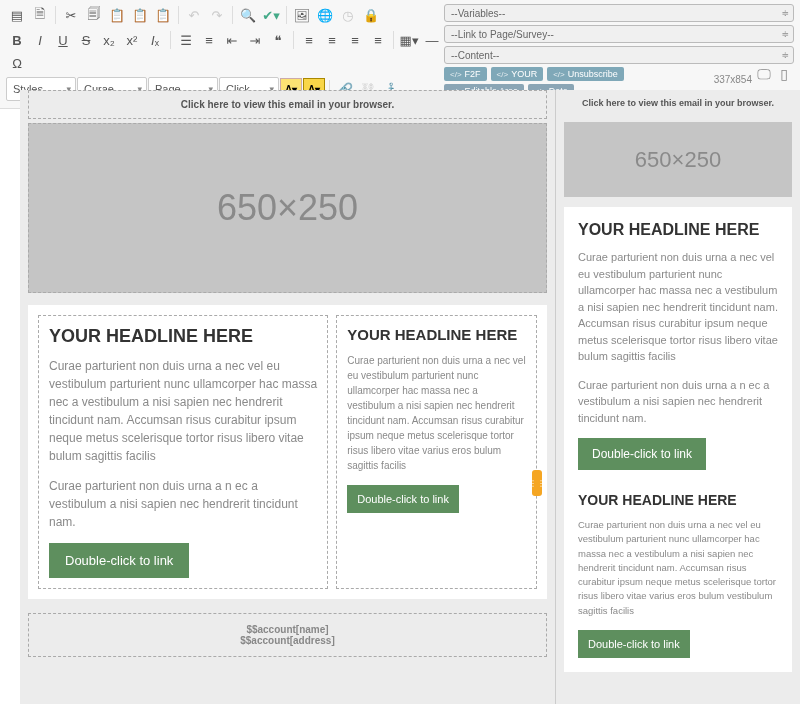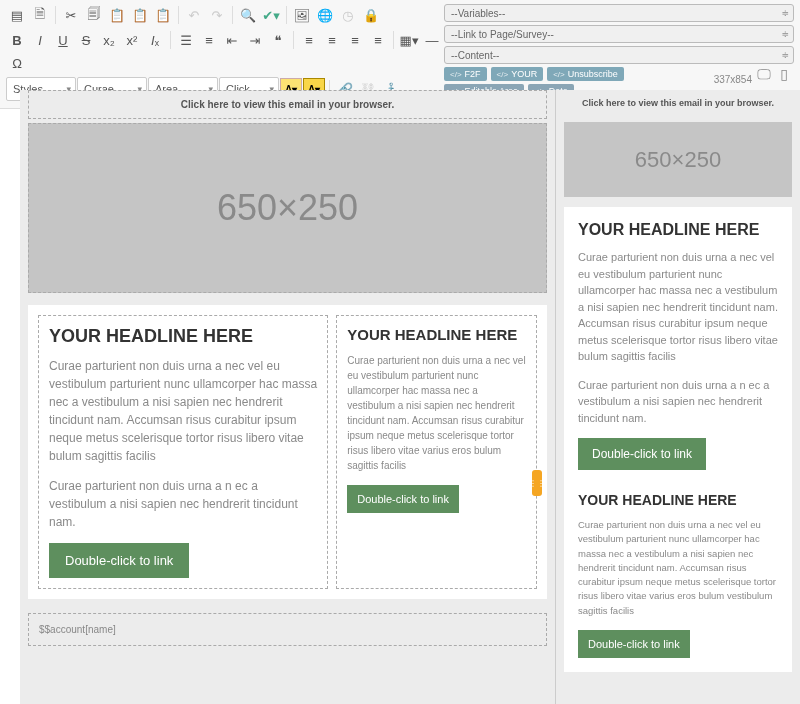--- a/index.html
+++ b/index.html
@@ -30,21 +30,21 @@
 .hero { background: #c5c5c5; height: 170px; display: flex; align-items: center; justify-content: center; color: #8a8a8a; font-size: 36px; font-weight: 300; margin-bottom: 12px; }
 .hero2 { background:#c5c5c5; height:75px; display:flex; align-items:center; justify-content:center; color:#8a8a8a; font-size:22px; font-weight:300; margin:6px 0 10px; }
 .cols { display: flex; gap: 8px; background:#fff; padding:10px; }
 .col1 { flex: 1.5; padding: 10px; }
 .col2 { flex: 1; padding: 10px; }
 .hl { font-size: 18px; font-weight: bold; color: #333; margin-bottom: 10px; }
 .para { font-size: 12px; color: #8a8a8a; line-height: 1.5; margin-bottom: 12px; }
 .para-sm { font-size: 10px; color: #8a8a8a; line-height: 1.5; margin-bottom: 12px; }
 .cta { display: inline-block; background: #5e8f5e; color: #fff; padding: 10px 16px; font-size: 13px; cursor: pointer; }
 .cta-sm { background: #5e8f5e; color:#fff; padding:8px 10px; font-size:11px; display:inline-block; cursor:pointer; }
-.footer { text-align: left; color: #888; font-size: 10px; padding: 10px; margin-top:14px; }
+.footer { text-align: center; color: #888; font-size: 10px; padding: 10px; margin-top:14px;font-weight:bold; }
 .prev-card { background:#fff; padding:14px; }
 .prev-hl { font-size:16px; font-weight:bold; color:#333; margin-bottom:10px; }
 .prev-p { font-size:11px; color:#8a8a8a; line-height:1.5; margin-bottom:12px; }
 .faded { color:#ccc; }
 .hA { background:#fce373; border:1px solid #caa; font-weight:bold; font-size:10px; width:22px; height:22px; display:inline-flex; align-items:center; justify-content:center; }
 .hB { background:#f9d648; border:1px solid #a80; font-weight:bold; font-size:10px; width:22px; height:22px; display:inline-flex; align-items:center; justify-content:center; }
 </style>
 </head>
 <body>
 
@@ -99,21 +99,21 @@
       <span class="tb-btn">≡</span>
       <span class="tb-btn">≡</span>
       <span class="tb-sep"></span>
       <span class="tb-btn">▦▾</span>
       <span class="tb-btn">—</span>
       <span class="tb-btn">Ω</span>
     </div>
     <div class="tb-row">
       <span class="tb-dd" style="width:70px">Styles</span>
       <span class="tb-dd" style="width:70px">Curae</span>
-      <span class="tb-dd" style="width:70px">Area</span>
+      <span class="tb-dd" style="width:70px">Page</span>
       <span class="tb-dd" style="width:60px">Click</span>
       <span class="hA">A▾</span>
       <span class="hB">A▾</span>
       <span class="tb-sep"></span>
       <span class="tb-btn">🔗</span>
       <span class="tb-btn faded">⛓</span>
       <span class="tb-btn">⚓</span>
     </div>
   </div>
   <div class="tb-right">
@@ -150,20 +150,21 @@
         <span class="cta">Double-click to link</span>
       </div>
       <div class="col2 dashed">
         <div class="hl" style="font-size:15px">YOUR HEADLINE HERE</div>
         <div class="para-sm">Curae parturient non duis urna a nec vel eu vestibulum parturient nunc ullamcorper hac massa nec a vestibulum a nisi sapien nec hendrerit tincidunt nam. Accumsan risus curabitur ipsum neque metus scelerisque tortor risus libero vitae varius eros bulum sagittis facilis</div>
         <span class="cta-sm">Double-click to link</span>
       </div>
     </div>
     <div class="footer dashed">
       <div>$$account[name]</div>
+      <div>$$account[address]</div>
     </div>
   </div>
 
   <div class="handle">⋮⋮</div>
 
   <div class="preview">
     <div class="view-link" style="font-size:9px;background:transparent">Click here to view this email in your browser.</div>
     <div class="hero2">650×250</div>
     <div class="prev-card">
       <div class="prev-hl">YOUR HEADLINE HERE</div>

